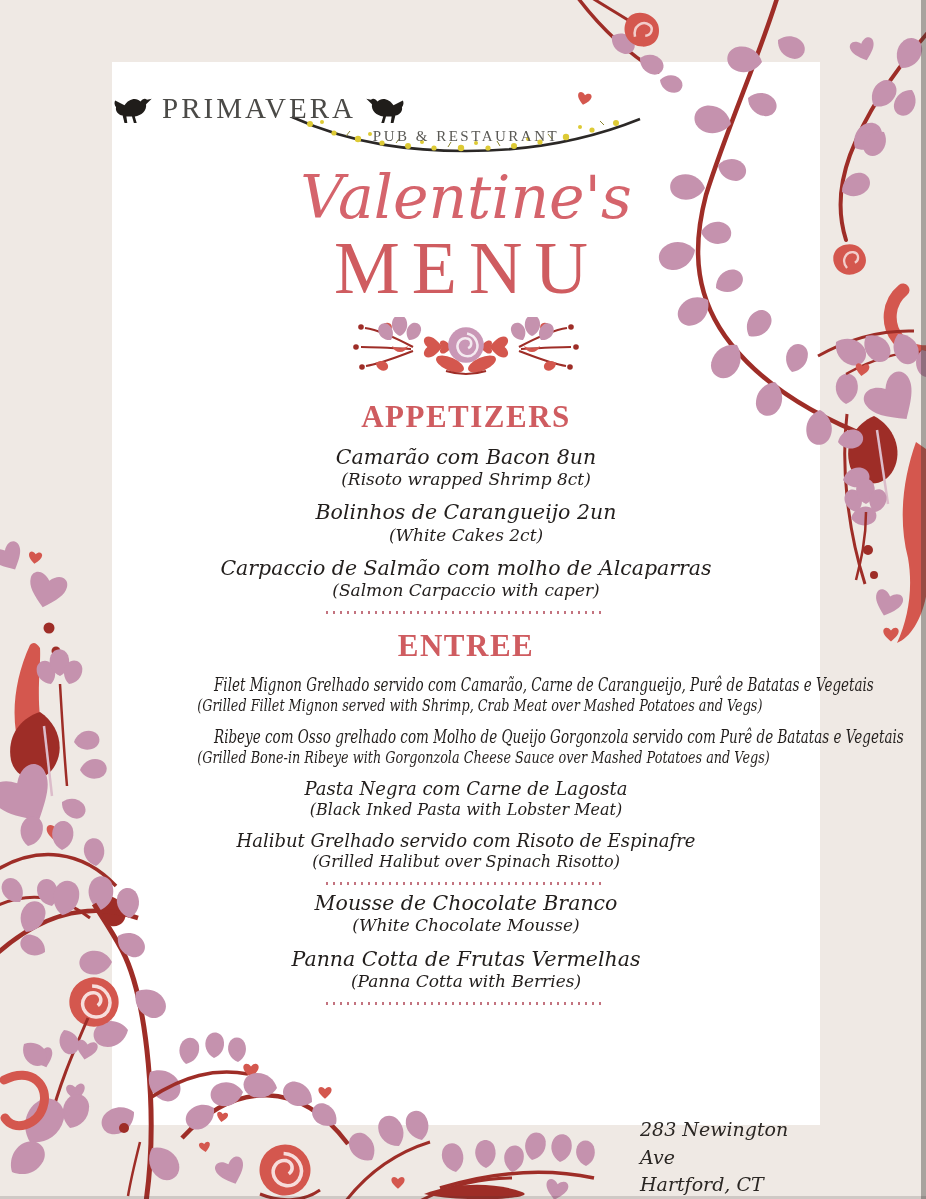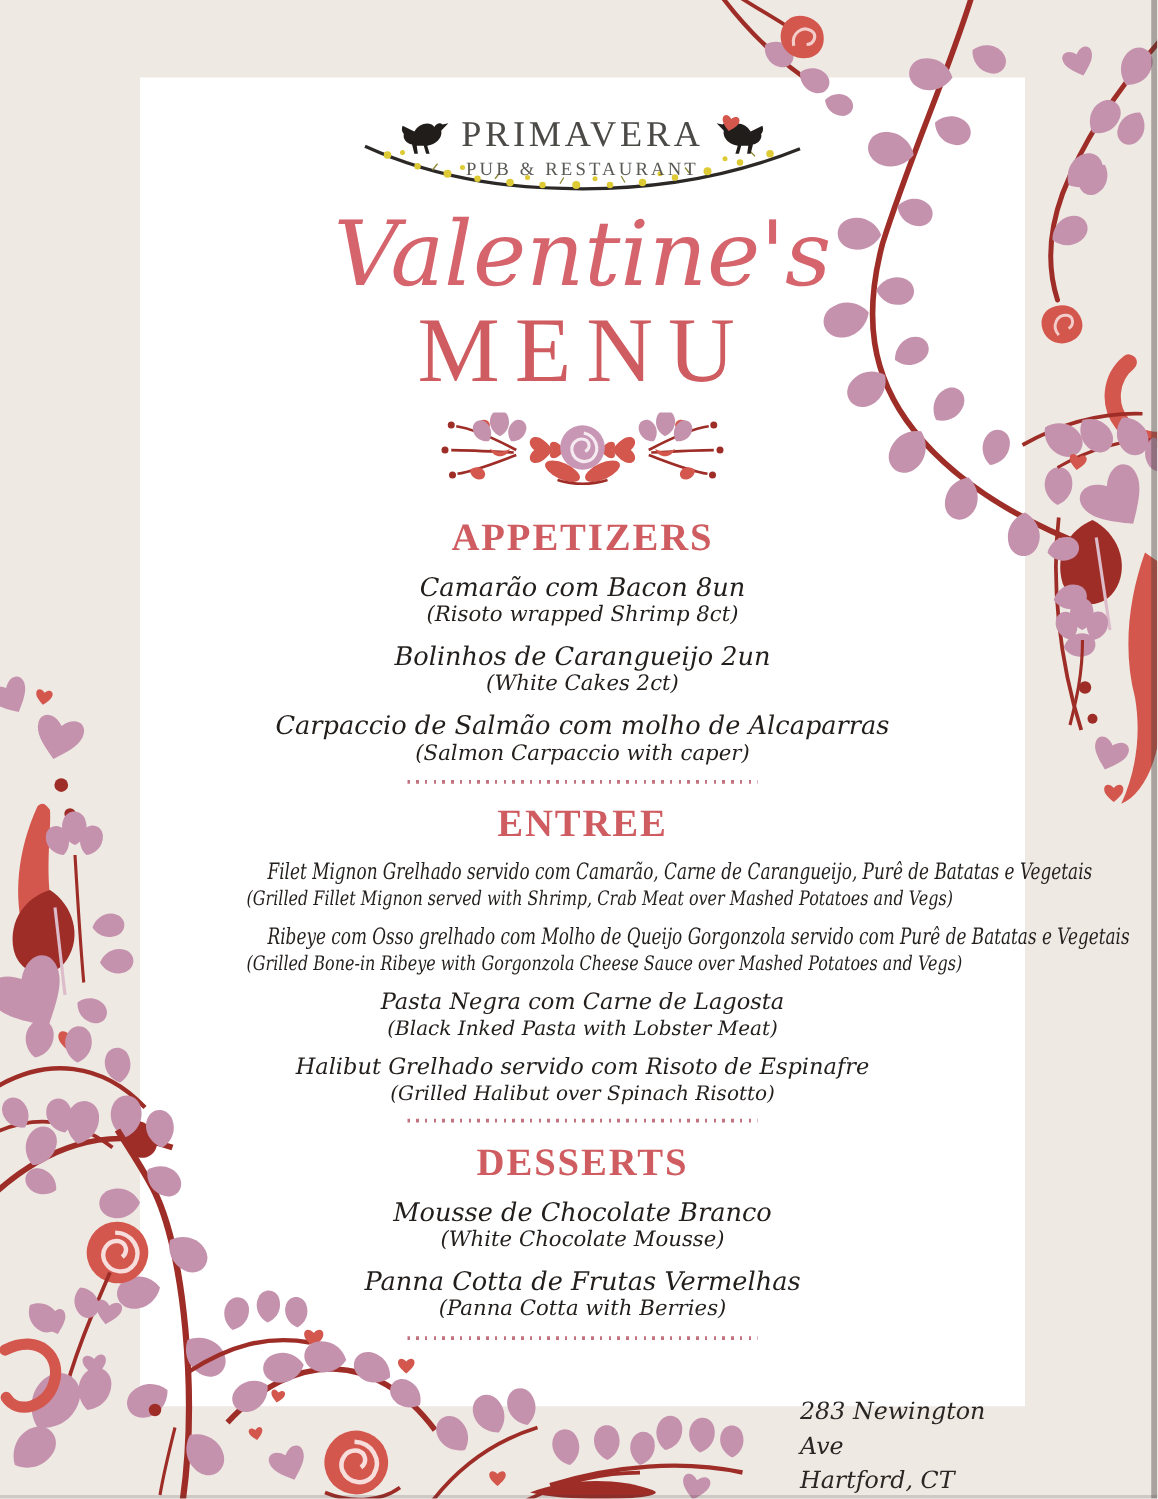--- a/index.html
+++ b/index.html
@@ -4,30 +4,30 @@
 <style>
   html,body{margin:0;padding:0;background:#efe9e4;}
   .page{position:relative;width:926px;height:1199px;background:#efe9e4;overflow:hidden;
         font-family:"DejaVu Serif",serif;}
   .card{position:absolute;left:112px;top:62px;width:708px;height:1063px;background:#ffffff;
         text-align:center;color:#221e1c;z-index:1;}
   .decor{position:absolute;left:0;top:0;z-index:3;pointer-events:none;}
 
   
   .logo{margin-top:30px;position:relative;height:70px;}
-  .logo-row{display:flex;align-items:center;justify-content:center;gap:10px;position:relative;z-index:2;}
+  .logo-row{display:flex;align-items:center;gap:10px;position:relative;z-index:2;}
   .bird{width:40px;height:30px;}
   .bird.flip{transform:scaleX(-1);}
   .logo-name{font-family:"Liberation Serif",serif;font-size:29px;letter-spacing:3px;color:#4b4a47;}
   .wire{position:absolute;left:50%;top:22px;transform:translateX(-50%);z-index:1;}
   .tagline{font-family:"Liberation Serif",serif;font-size:15px;letter-spacing:2.5px;color:#5a5955;
            margin-top:3px;position:relative;z-index:2;}
 
   
-  .script-title{font-style:italic;font-size:72px;line-height:1.05;color:#d5646c;margin-top:4px;}
+  .script-title{font-style:italic;font-size:60px;line-height:1.05;color:#d5646c;margin-top:4px;}
   .menu-title{font-family:"Liberation Serif",serif;font-size:74px;line-height:1;color:#cf5c60;
               letter-spacing:12px;margin-top:2px;padding-left:2px;}
   .ornament{margin-top:12px;}
 
   
   .sec{font-family:"Liberation Serif",serif;font-weight:bold;font-size:31px;letter-spacing:1.5px;
        color:#cf5c60;margin:14px 0 10px;}
   .item{margin:0 18px 10px;text-align:center;}
   .iname{font-style:italic;font-size:20.5px;line-height:1.18;}
   .itrans{font-style:italic;font-size:17px;line-height:1.25;}
@@ -157,21 +157,20 @@
       </div>
       <div class="item">
         <div class="iname">Halibut Grelhado servido com Risoto de Espinafre</div>
         <div class="itrans">(Grilled Halibut over Spinach Risotto)</div>
       </div>
     </section>
 
     <div class="dotted"></div>
 
     <section>
-      <h2 class="sec">DESSERTS</h2>
       <div class="item">
         <div class="iname">Mousse de Chocolate Branco</div>
         <div class="itrans">(White Chocolate Mousse)</div>
       </div>
       <div class="item">
         <div class="iname">Panna Cotta de Frutas Vermelhas</div>
         <div class="itrans">(Panna Cotta with Berries)</div>
       </div>
     </section>
 

